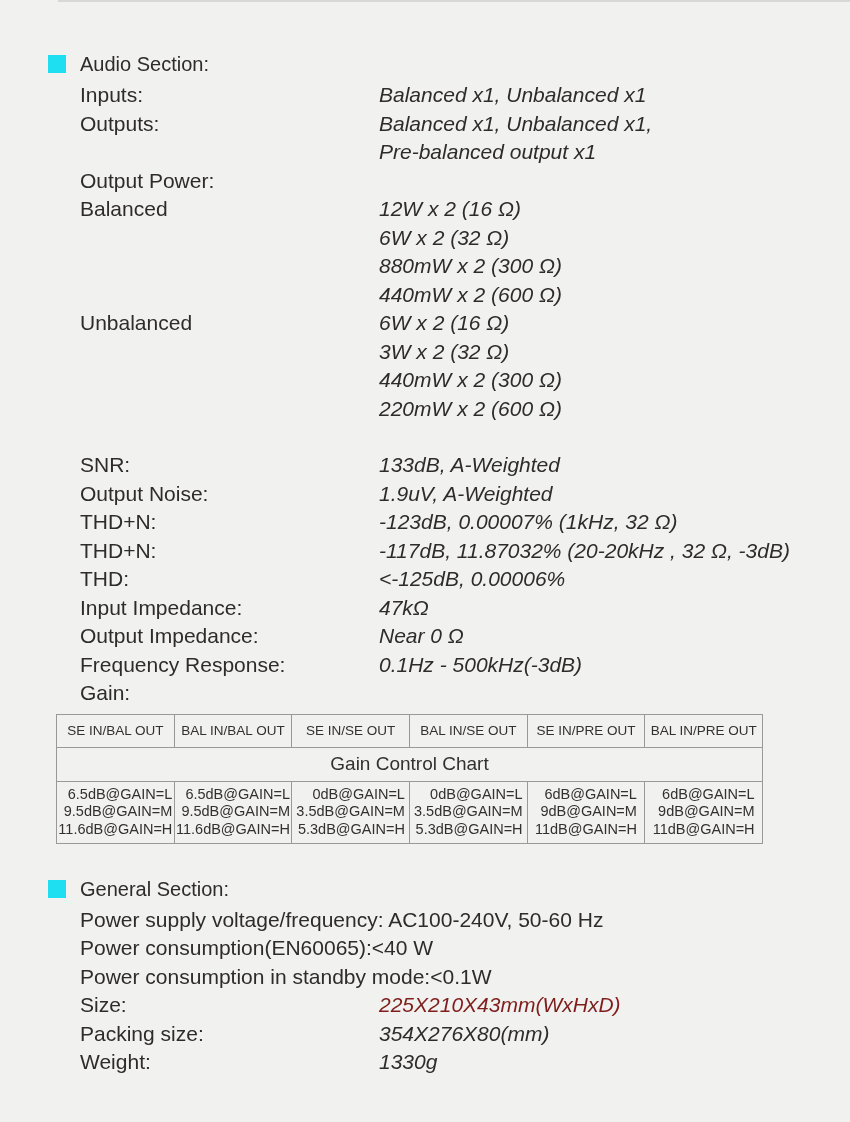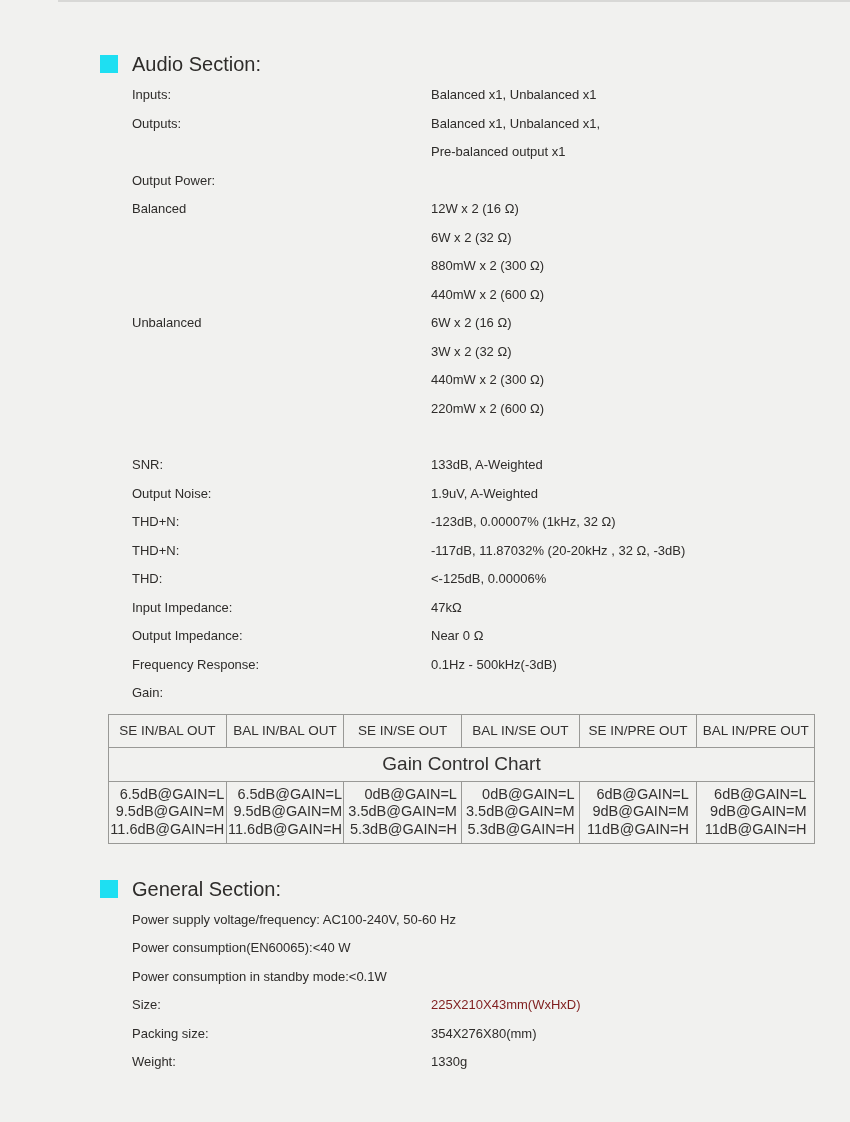--- a/index.html
+++ b/index.html
@@ -8,32 +8,32 @@
     background:#f1f1ef;
     color:#2e2c2a;
     font-family:"Liberation Sans", sans-serif;
     position:relative;
     overflow:hidden;
   }
   .top-edge {
     position:absolute; top:0; left:58px; right:0; height:2px;
     background:#fafaf9; border-bottom:2px solid #d8d8d6;
   }
-  .content { padding:50px 0 0 100px; }
+  .content { padding:50px 0 0 48px; }
 
   .section-title {
     display:flex; align-items:center; gap:14px;
     font-size:20px; line-height:28px;
   }
   .bullet { width:18px; height:18px; flex:none; }
 
   .rows { margin-left:32px; margin-top:3px; }
-  .row { display:flex; font-size:13px; line-height:28.5px; }
+  .row { display:flex; font-size:21px; line-height:28.5px; }
   .row .lbl { width:299px; flex:none; white-space:pre; }
-  .row .val { white-space:pre; }
+  .row .val { white-space:pre;font-style:italic; }
   .row.gap { margin-top:28px; }
 
   table.gain-table {
     border-collapse:collapse; table-layout:fixed;
     width:707px; margin:6px 0 0 8px;
     color:#333130;
   }
   .gain-table th, .gain-table td {
     border:1px solid #999996; font-weight:normal; background:#f1f1ef;
   }

